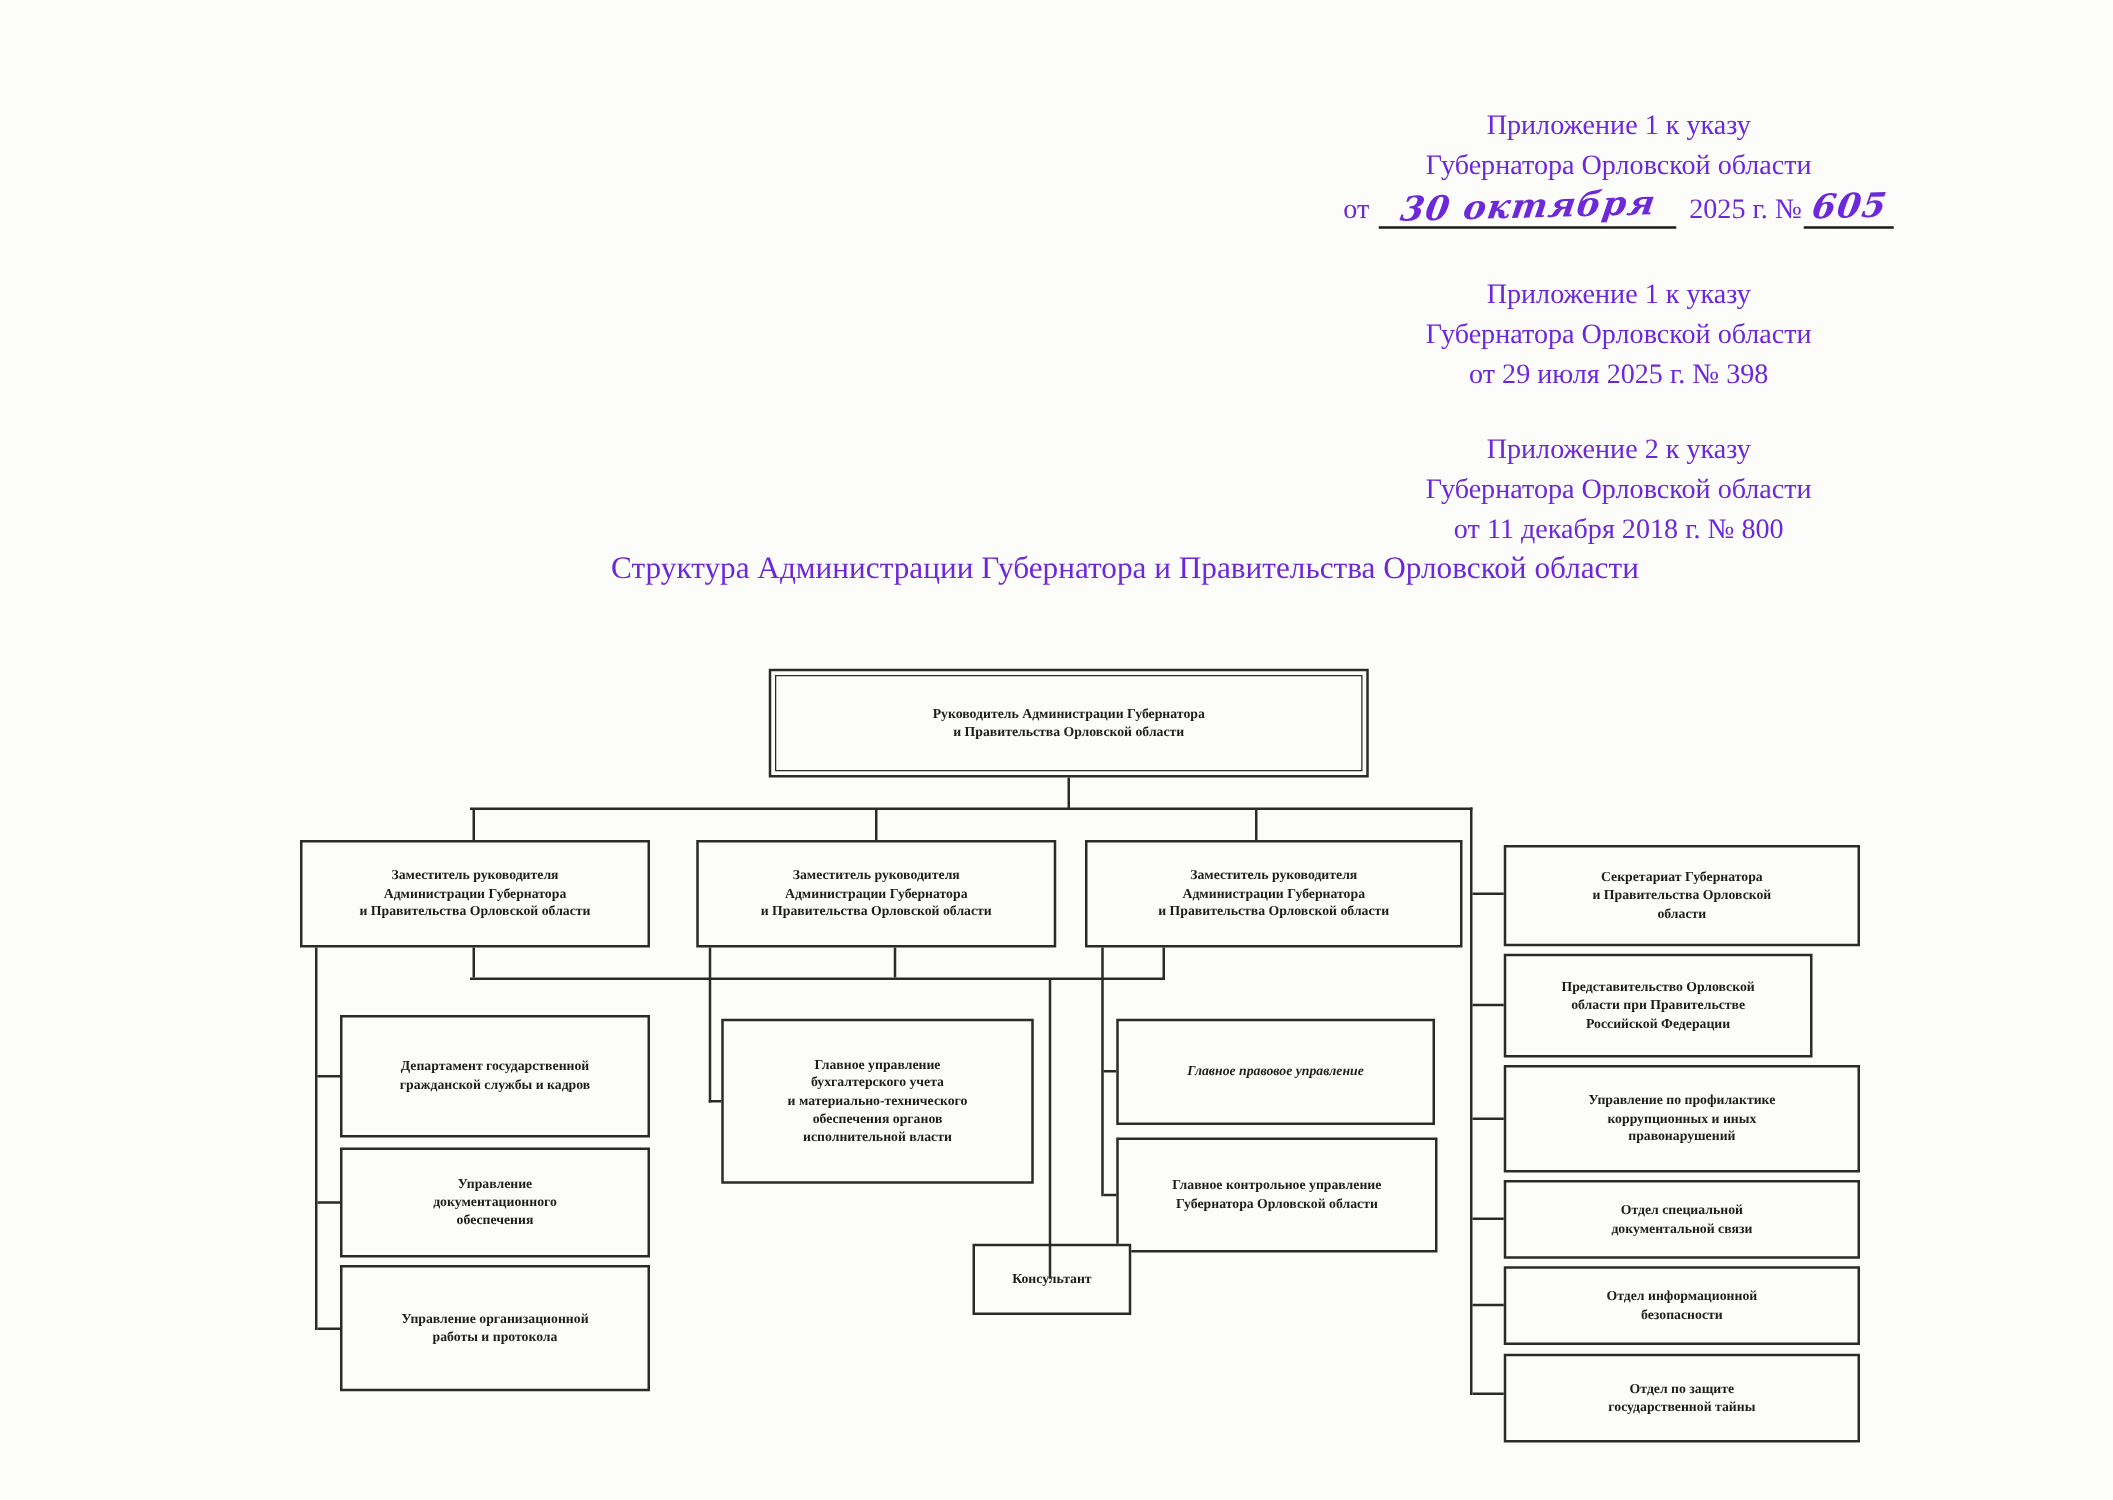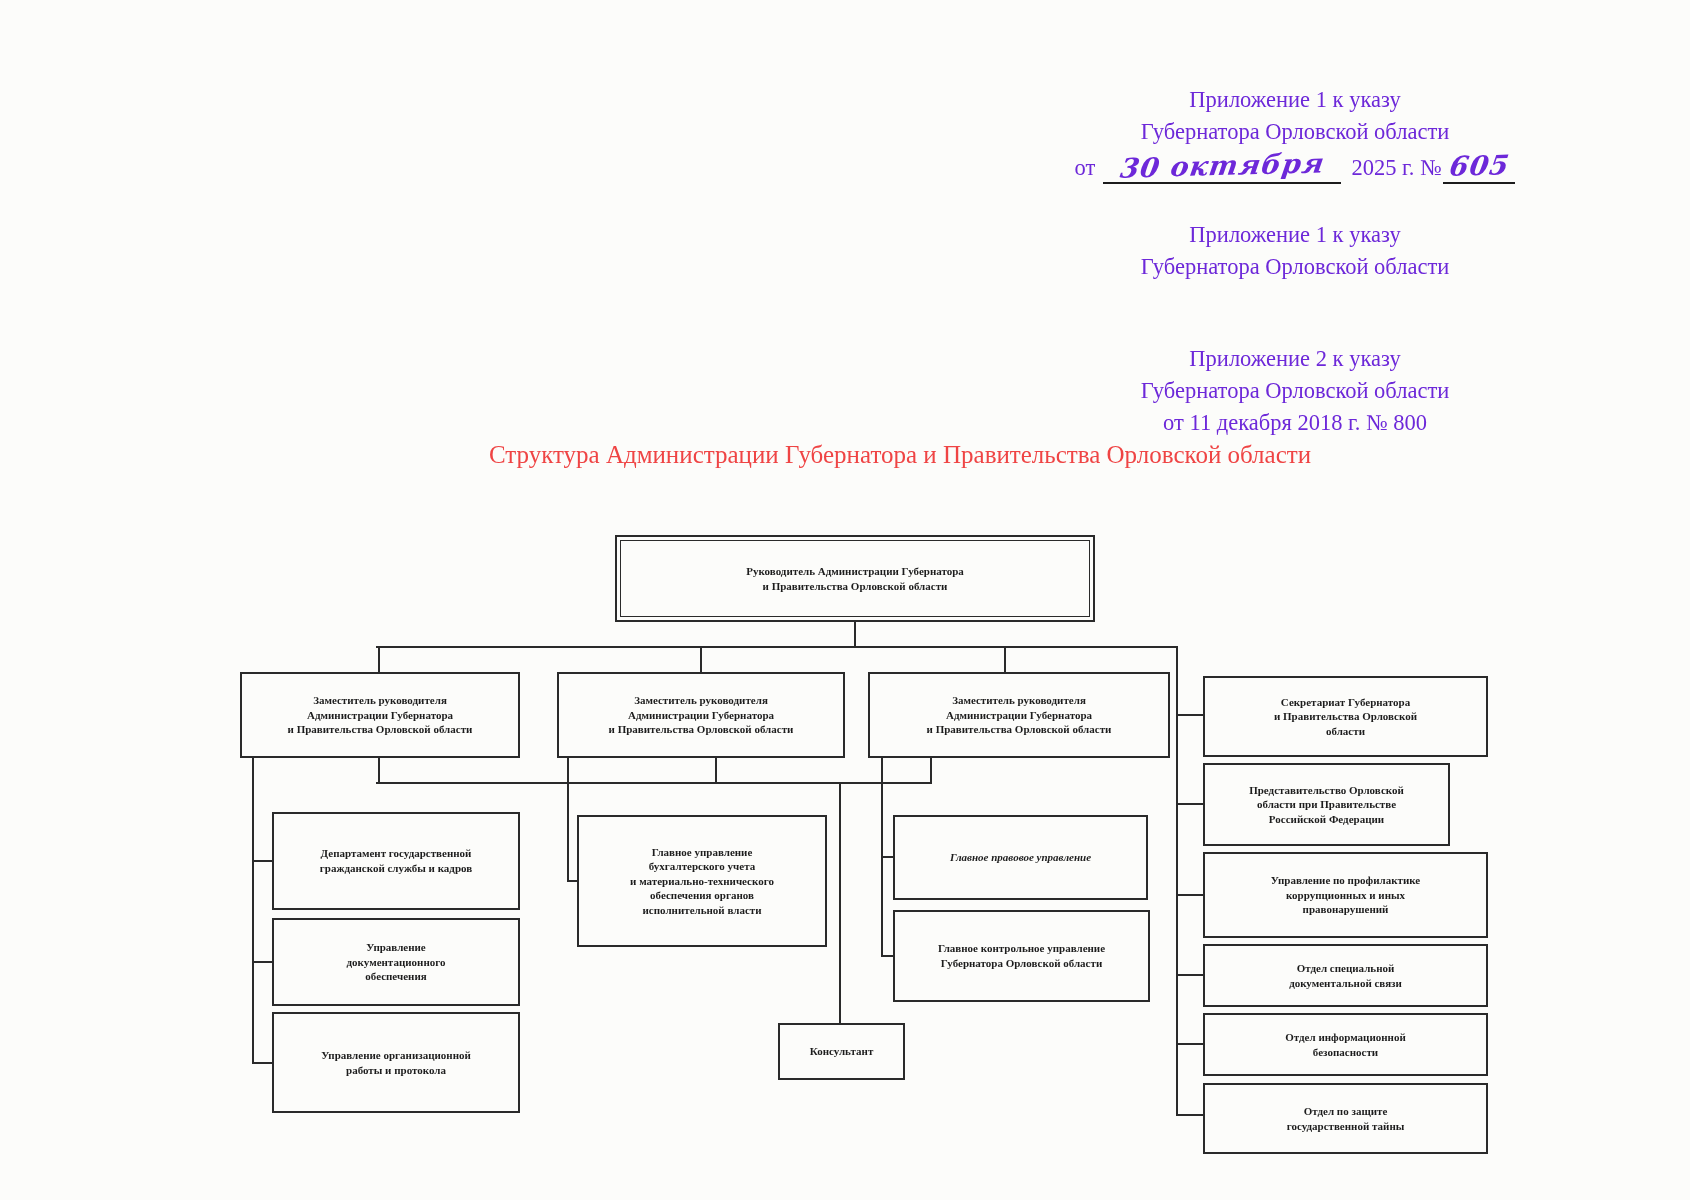--- a/index.html
+++ b/index.html
@@ -25,21 +25,21 @@
   .sig-num  { min-width:72px; margin-left:2px; }
   .hw {
     display:inline-block;
     font-family:"DejaVu Serif", serif; font-style:italic; font-weight:bold;
     font-size:27px; letter-spacing:1px;
     transform:skewX(-10deg) rotate(-1.5deg);
     position:relative; top:2px;
   }
   .title {
     position:absolute; top:441px; left:110px; width:1580px;
-    text-align:center; font-size:25px; color:#ef4444;
+    text-align:center; font-size:25px; color:#6d28d9;
   }
   
   .box {
     position:absolute; box-sizing:border-box;
     border:2px solid #2a2a2a; background:#fcfcfa;
     display:flex; align-items:center; justify-content:center;
     text-align:center; font-weight:bold; font-size:11px; line-height:1.32;
     white-space:pre-line; padding:2px 6px;
   }
   .box.dbl { outline:1px solid #2a2a2a; outline-offset:-6px; }
@@ -53,20 +53,21 @@
 
   <div class="hdr" style="top:84px;">
     <div>Приложение 1 к указу</div>
     <div>Губернатора Орловской области</div>
     <div class="hdr-row"><span>от</span><span class="uline sig-date"><span class="hw">30 октября</span></span><span>2025 г. №</span><span class="uline sig-num"><span class="hw">605</span></span></div>
   </div>
 
   <div class="hdr" style="top:219px;">
     <div>Приложение 1 к указу</div>
     <div>Губернатора Орловской области</div>
+    <div>от 29 июля 2025 г. № 398</div>
   </div>
 
   <div class="hdr" style="top:343px;">
     <div>Приложение 2 к указу</div>
     <div>Губернатора Орловской области</div>
     <div>от 11 декабря 2018 г. № 800</div>
   </div>
 
   <div class="title">Структура Администрации Губернатора и Правительства Орловской области</div>
 
@@ -92,21 +93,21 @@
 работы и протокола</div>
 
   <div class="box" style="left:577px; top:815px; width:250px; height:132px;">Главное управление
 бухгалтерского учета
 и материально-технического
 обеспечения органов
 исполнительной власти</div>
   <div class="box" style="left:893px; top:815px; width:255px; height:85px;font-style:italic;">Главное правовое управление</div>
   <div class="box" style="left:893px; top:910px; width:257px; height:92px;">Главное контрольное управление
 Губернатора Орловской области</div>
-  <div class="box" style="left:778px; top:1023px; width:127px; height:57px;">Консультант</div>
+  <div class="box" style="left:778px; top:995px; width:127px; height:57px;">Консультант</div>
 
   <div class="box" style="left:1203px; top:676px; width:285px; height:81px;">Секретариат Губернатора
 и Правительства Орловской
 области</div>
   <div class="box" style="left:1203px; top:763px; width:247px; height:83px;">Представительство Орловской
 области при Правительстве
 Российской Федерации</div>
   <div class="box" style="left:1203px; top:852px; width:285px; height:86px;">Управление по профилактике
 коррупционных и иных
 правонарушений</div>

